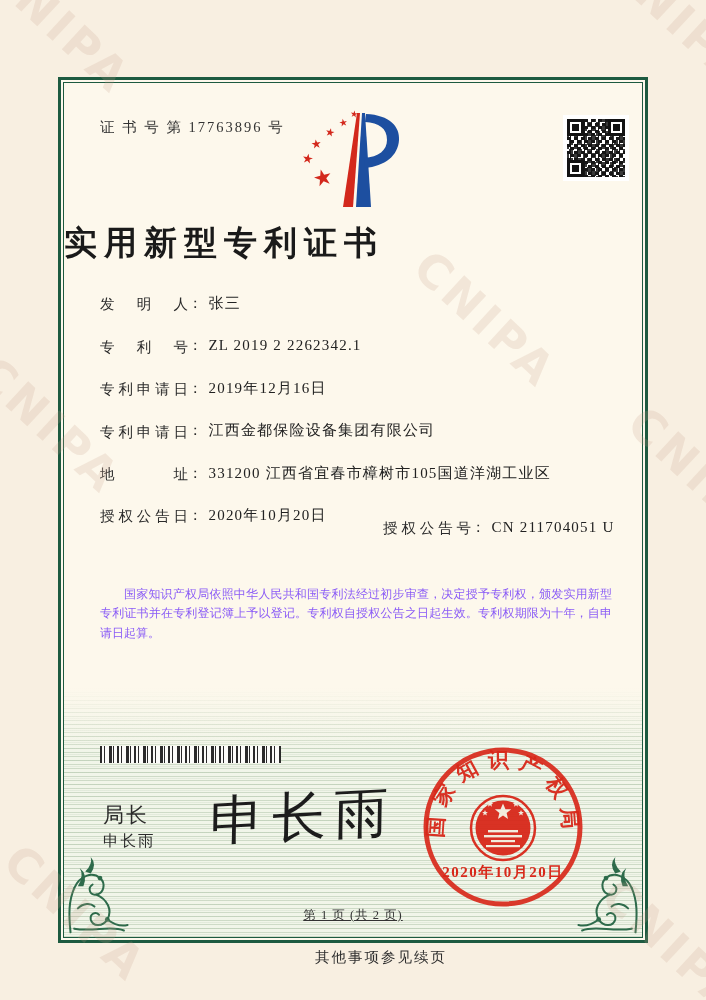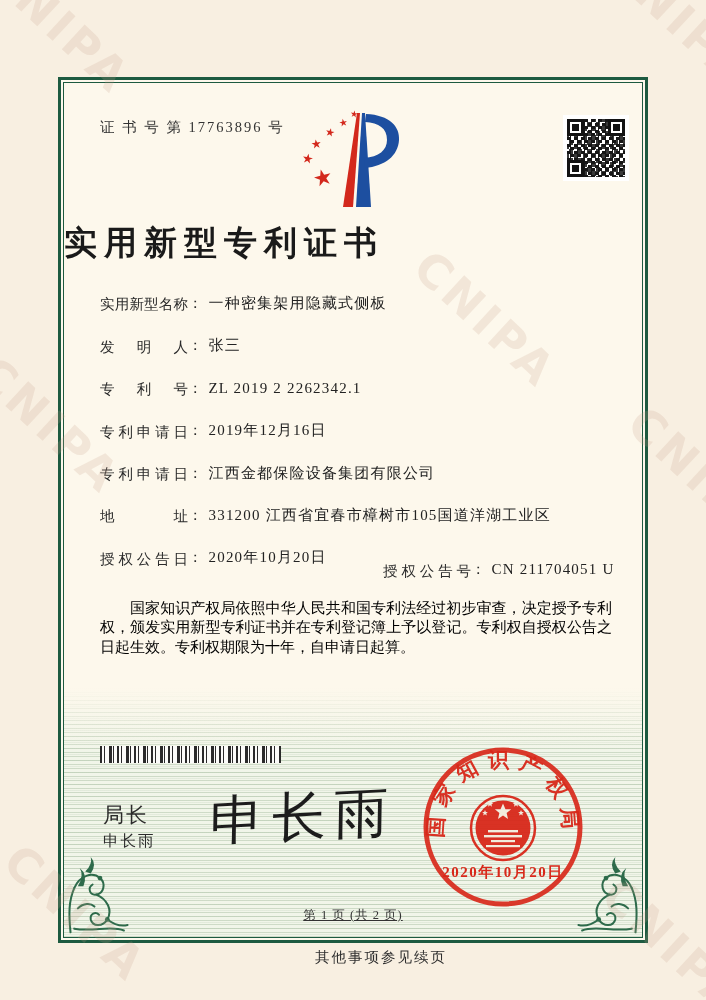--- a/index.html
+++ b/index.html
@@ -55,22 +55,22 @@
   .fields{position:absolute;left:36px;top:199px;width:520px;font-size:14.5px;}
   .f-row{height:42.4px;line-height:42.4px;white-space:nowrap;position:relative;}
   .f-label{
     display:inline-block;width:88px;vertical-align:middle;
     text-align:justify;text-align-last:justify;color:#2b2b2b;
   }
   .f-colon{display:inline-block;margin-right:6px;}
   .f-value{font-size:15px;letter-spacing:1.2px;color:#222;}
   .grant2{position:absolute;left:283px;top:12px;}
   
-  .paras{position:absolute;left:36px;top:516px;width:512px;
-    font-size:15px;line-height:19.4px;color:#000000;text-align:justify;}
+  .paras{position:absolute;left:36px;top:502px;width:512px;
+    font-size:12px;line-height:19.4px;color:#8b5cf6;text-align:justify;}
   .paras p{margin:0;text-indent:2em;}
   
   .wave{
     position:absolute;left:0;right:0;bottom:0;height:249px;
     background:
       repeating-linear-gradient(0deg, rgba(125,158,120,0.30) 0 1px, rgba(125,158,120,0) 1px 4px),
       repeating-linear-gradient(0deg, rgba(125,158,120,0) 0 2px, rgba(125,158,120,0.12) 2px 3px, rgba(125,158,120,0) 3px 6px),
       #f1f5e9;
   }
   .wave::before{
@@ -139,23 +139,20 @@
     <div class="qr">
       <div class="qr-mods"></div>
       <div class="fp tl"></div>
       <div class="fp tr"></div>
       <div class="fp bl"></div>
     </div>
 
     <div class="title">实用新型专利证书</div>
 
     <div class="fields">
-      <div class="f-row">
-        <span class="f-label">实用新型名称</span><span class="f-colon">：</span><span class="f-value">一种密集架用隐藏式侧板</span>
-      </div>
       <div class="f-row">
         <span class="f-label">发明人</span><span class="f-colon">：</span><span class="f-value">张三</span>
       </div>
       <div class="f-row">
         <span class="f-label">专利号</span><span class="f-colon">：</span><span class="f-value">ZL 2019 2 2262342.1</span>
       </div>
       <div class="f-row">
         <span class="f-label">专利申请日</span><span class="f-colon">：</span><span class="f-value">2019年12月16日</span>
       </div>
       <div class="f-row">

